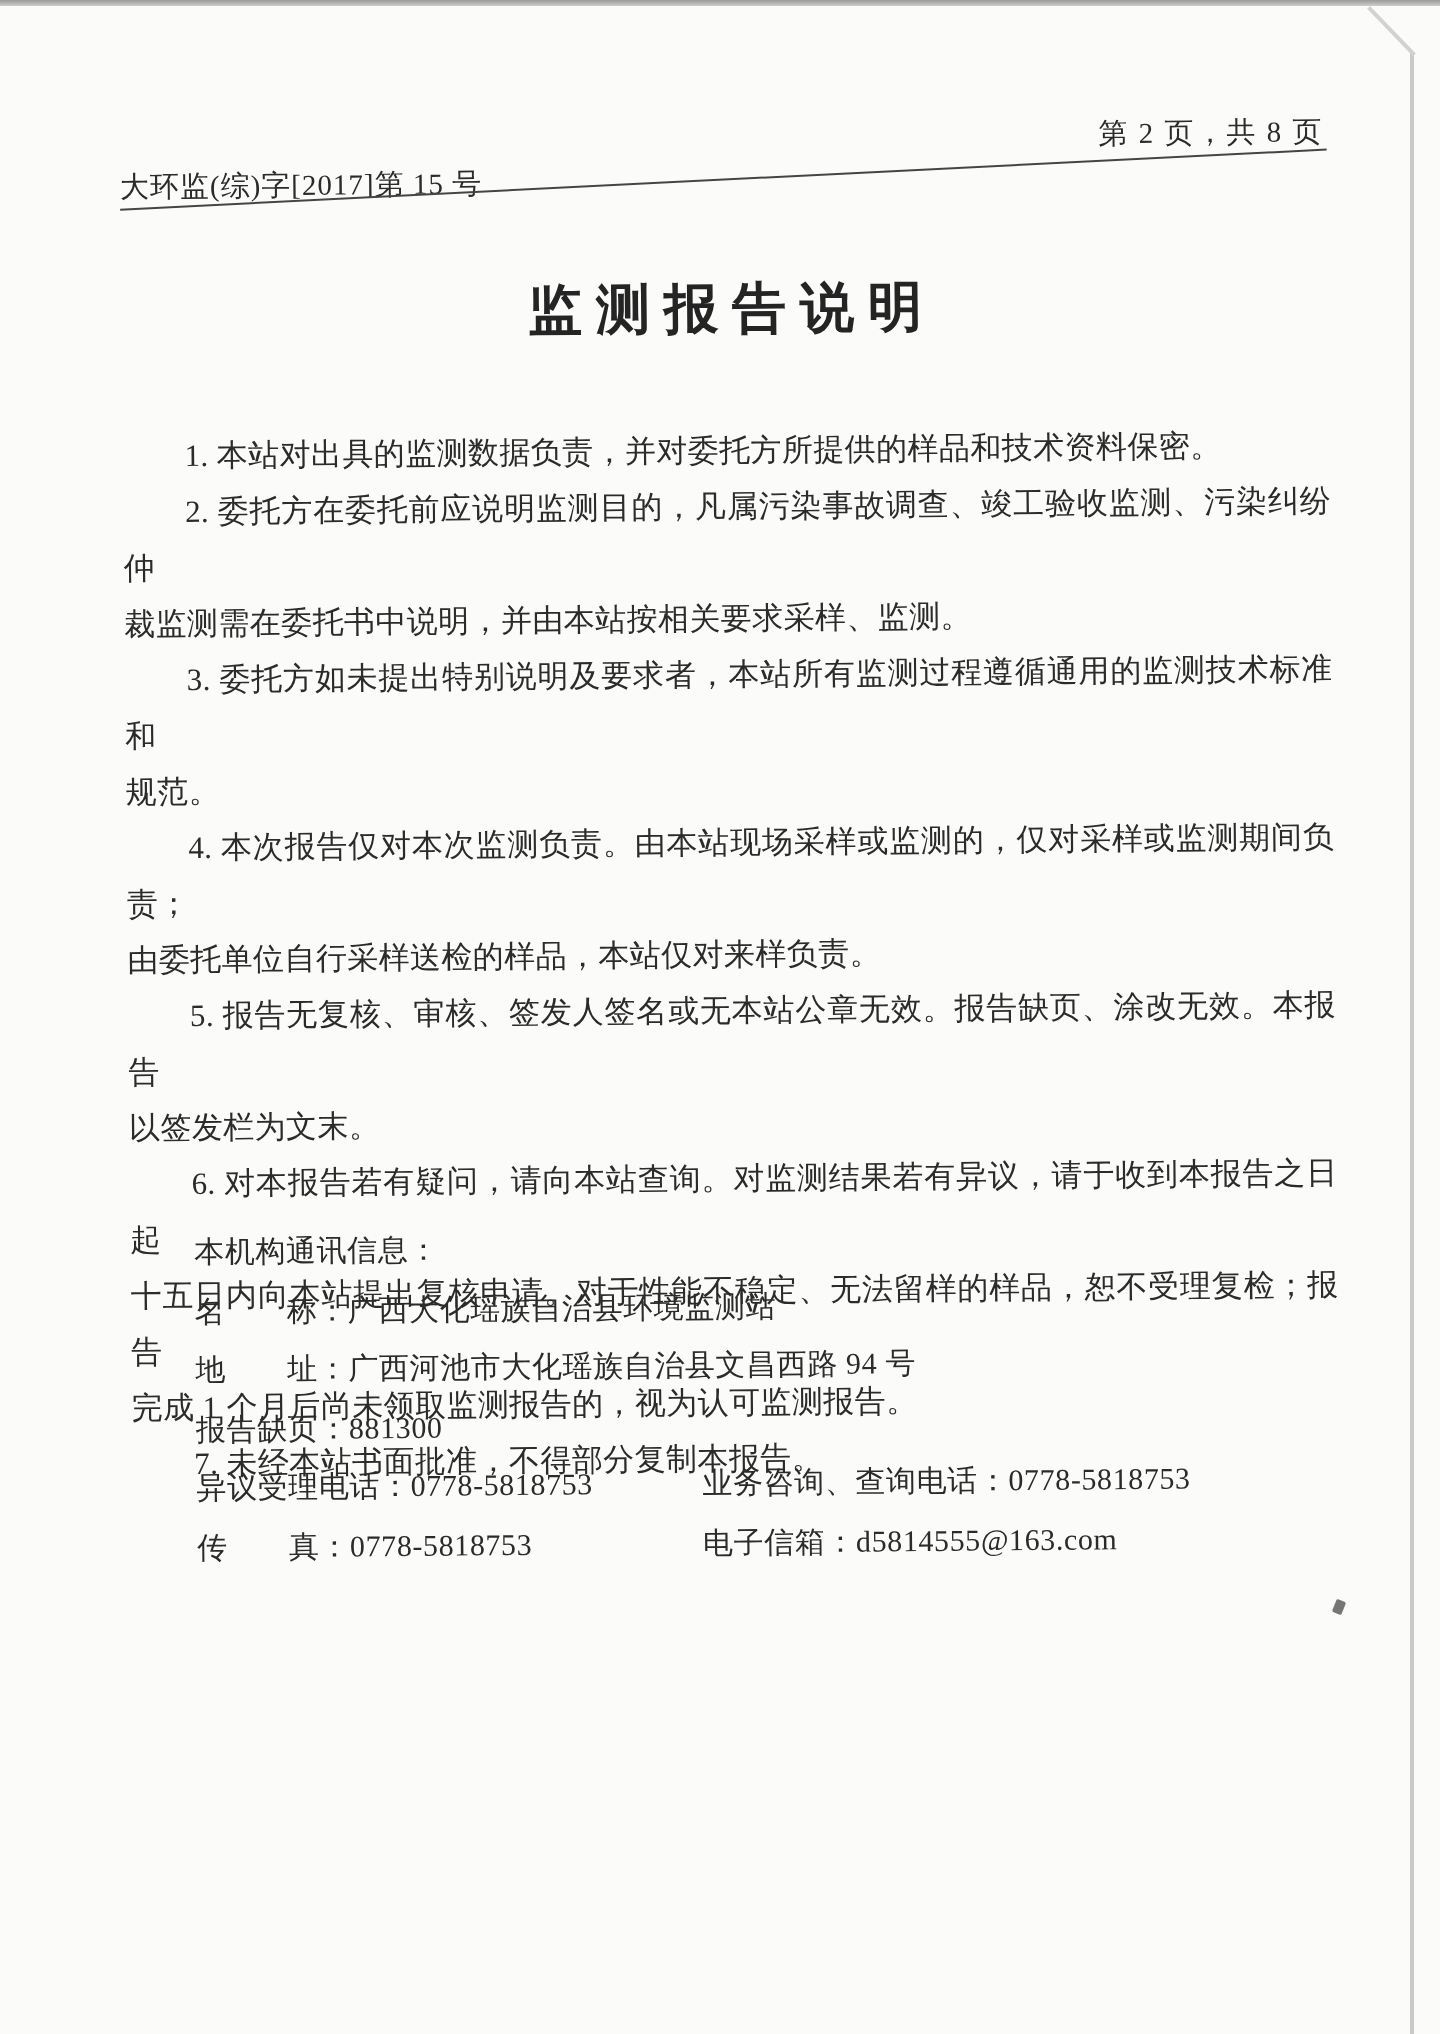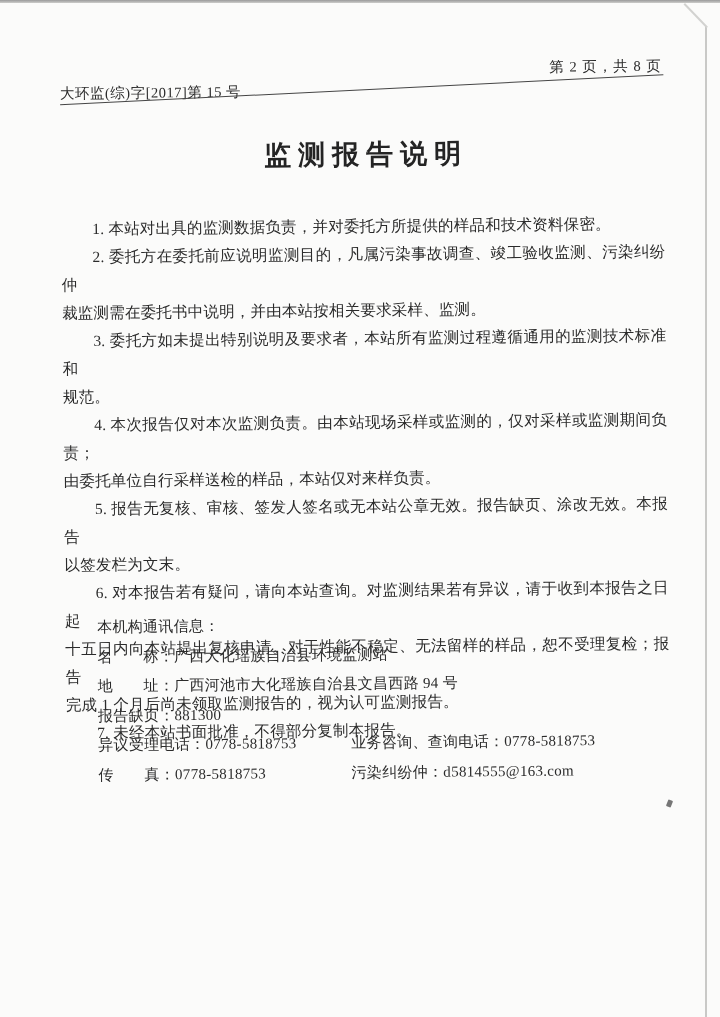--- a/index.html
+++ b/index.html
@@ -132,19 +132,19 @@
         </div>
         <div class="col-right">
           <span>业务咨询、查询电话：</span><span>0778-5818753</span>
         </div>
       </div>
       <div class="c-row two-col">
         <div class="col-left">
           <span>传　　真：</span><span>0778-5818753</span>
         </div>
         <div class="col-right">
-          <span>污染纠纷仲：</span><span>d5814555@163.com</span>
+          <span>电子信箱：</span><span>d5814555@163.com</span>
         </div>
       </div>
     </div>
 
   </div>
 </div>
 
 </body></html>

